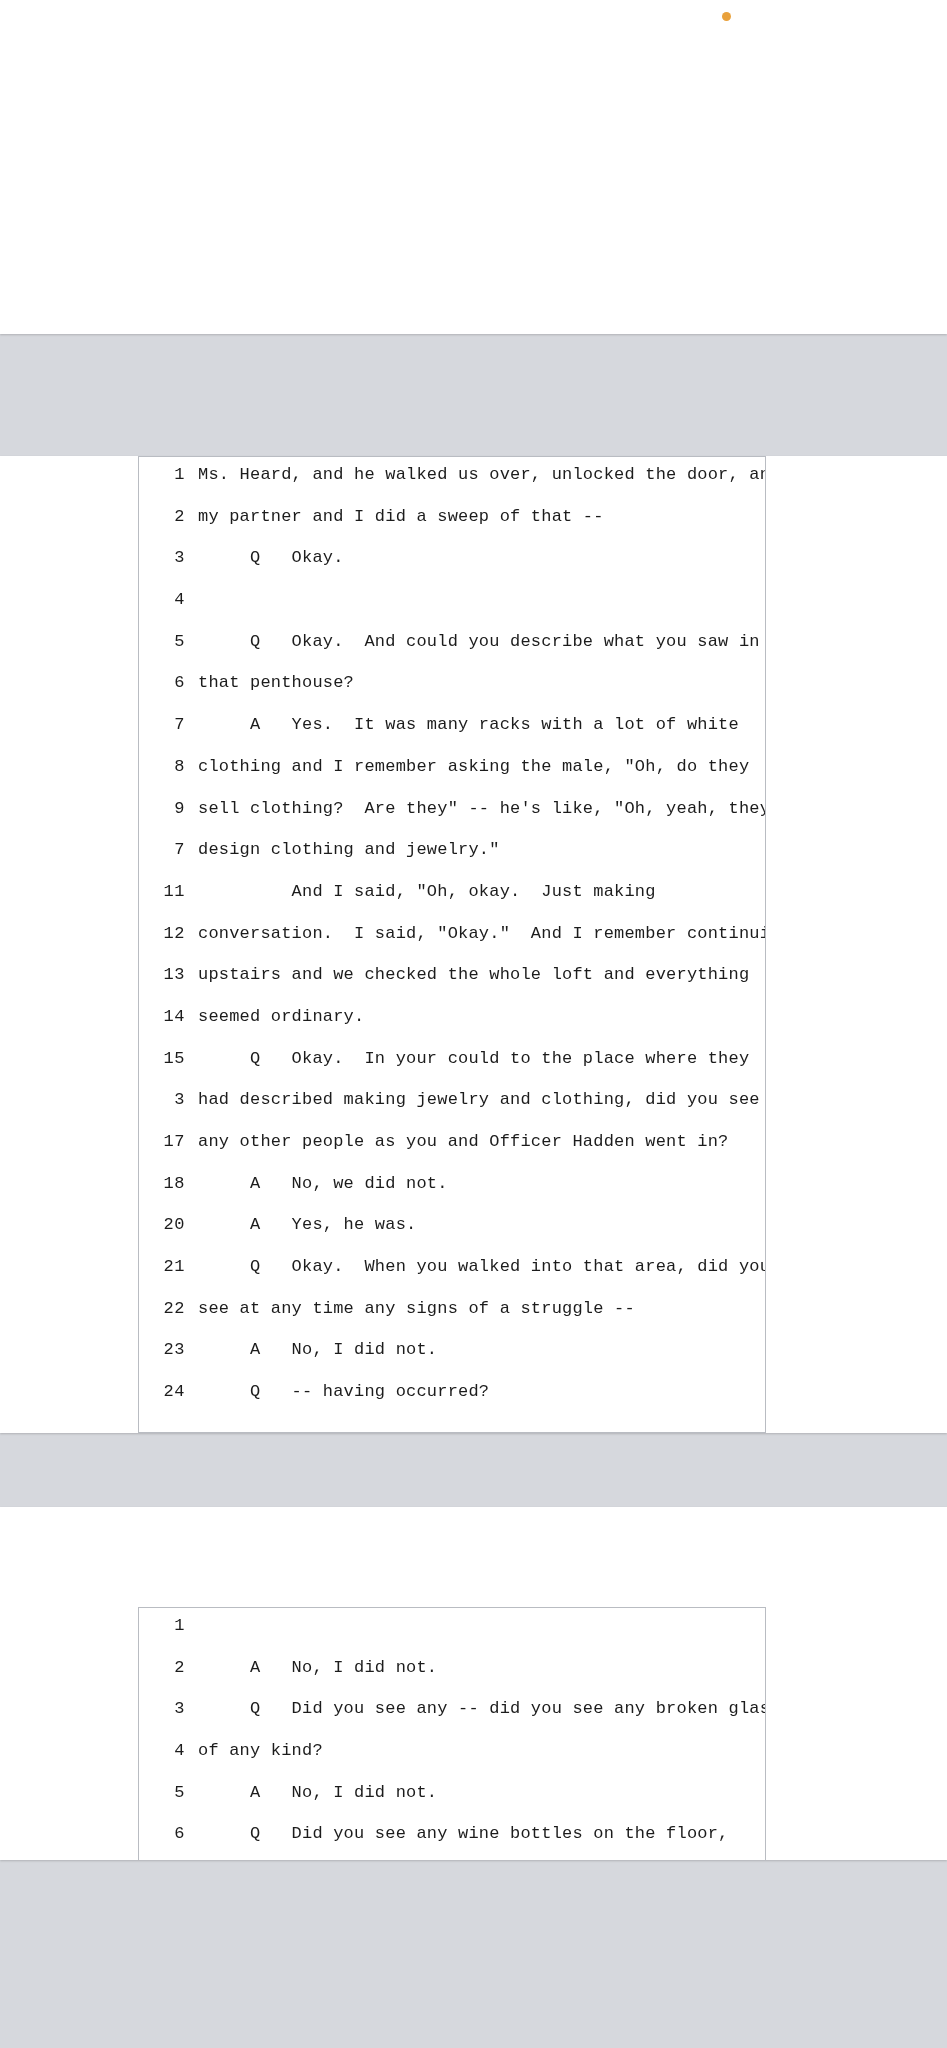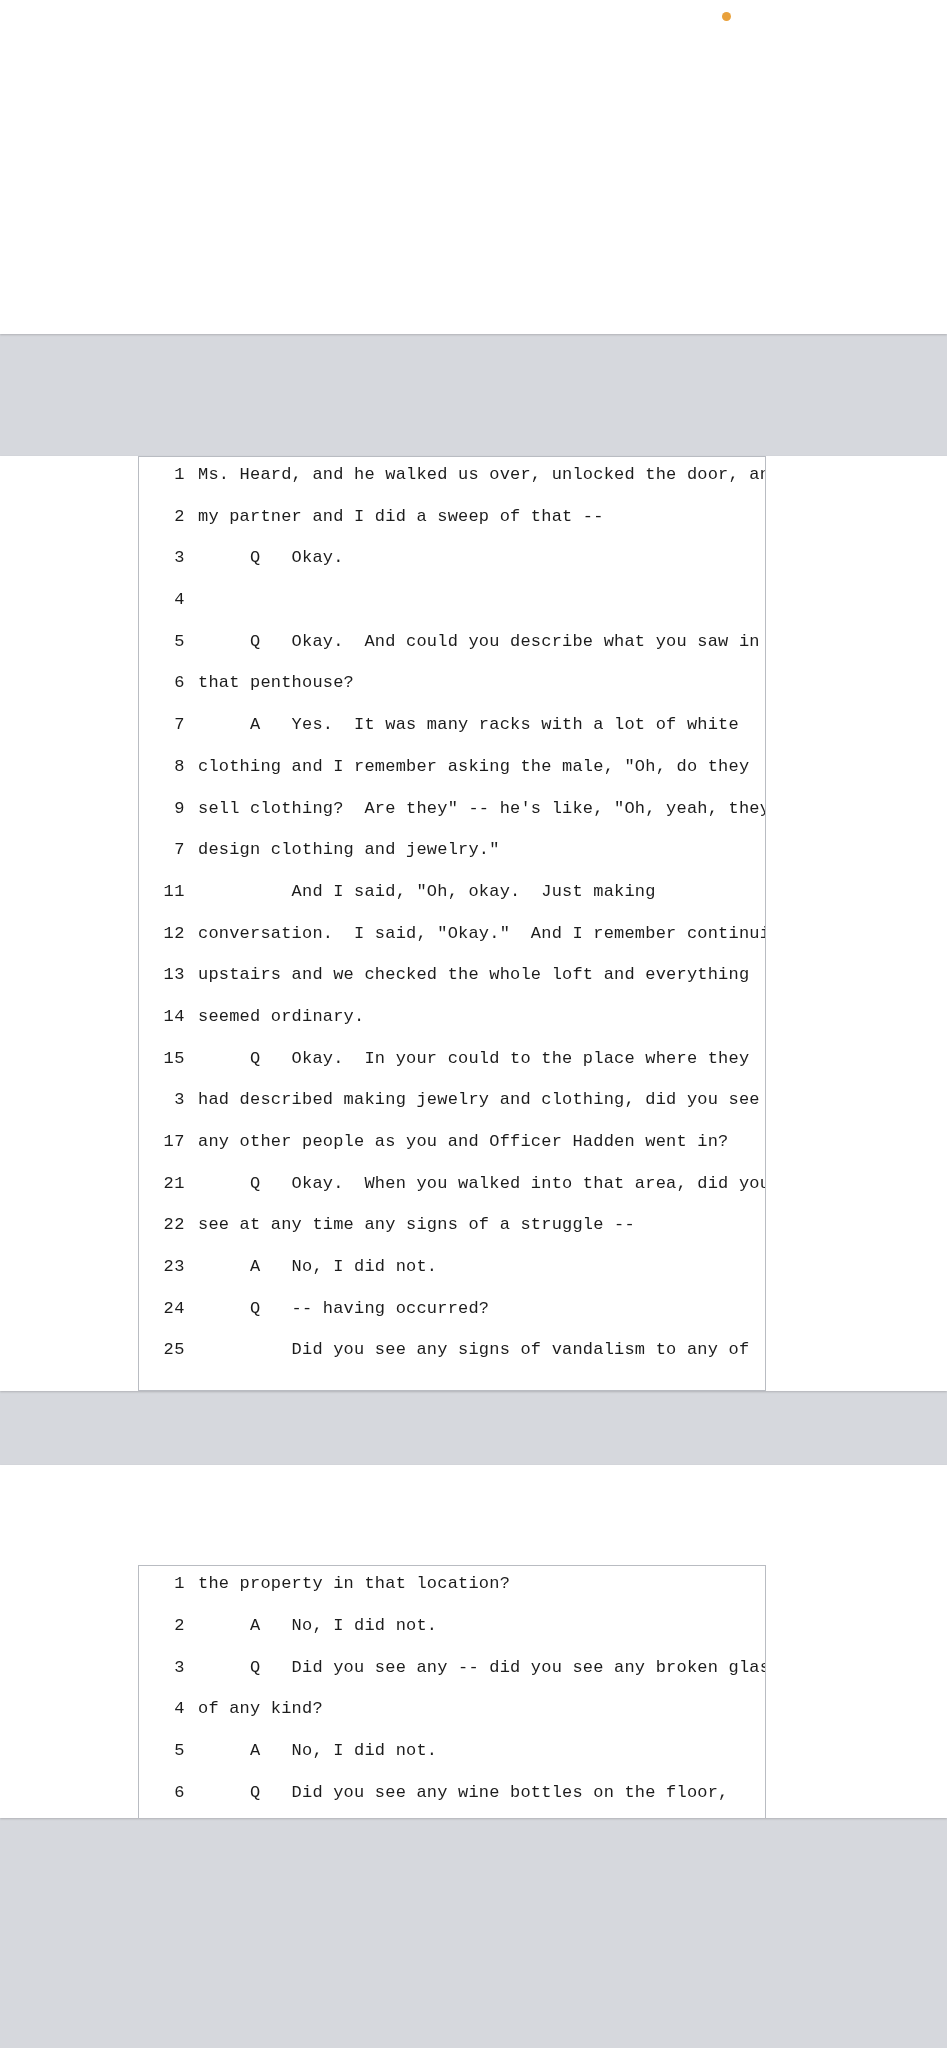--- a/index.html
+++ b/index.html
@@ -192,57 +192,61 @@
             <span class="line-num">3</span>
             <span class="line-rule"></span>
             <span class="line-text">had described making jewelry and clothing, did you see</span>
           </li>
           <li class="line">
             <span class="line-num">17</span>
             <span class="line-rule"></span>
             <span class="line-text">any other people as you and Officer Hadden went in?</span>
           </li>
           <li class="line">
+            <span class="line-num">18</span>
+            <span class="line-rule"></span>
+            <span class="line-text">     A   No, we did not.</span>
+          </li>
+          <li class="line">
+            <span class="line-num">20</span>
+            <span class="line-rule"></span>
+            <span class="line-text">     A   Yes, he was.</span>
+          </li>
+          <li class="line">
             <span class="line-num">21</span>
             <span class="line-rule"></span>
             <span class="line-text">     Q   Okay.  When you walked into that area, did you</span>
           </li>
           <li class="line">
             <span class="line-num">22</span>
             <span class="line-rule"></span>
             <span class="line-text">see at any time any signs of a struggle --</span>
           </li>
           <li class="line">
             <span class="line-num">23</span>
             <span class="line-rule"></span>
             <span class="line-text">     A   No, I did not.</span>
           </li>
           <li class="line">
             <span class="line-num">24</span>
             <span class="line-rule"></span>
             <span class="line-text">     Q   -- having occurred?</span>
-          </li>
-          <li class="line">
-            <span class="line-num">25</span>
-            <span class="line-rule"></span>
-            <span class="line-text">         Did you see any signs of vandalism to any of</span>
           </li>
         </ul>
     </div>
   </div>
 
   <div class="page-gap"></div>
 
   <div class="page" id="page-bot">
     <div class="transcript-frame">
       <ul class="lines" id="lines-bot">
           <li class="line">
             <span class="line-num">1</span>
             <span class="line-rule"></span>
-            <span class="line-text">the property in that location?</span>
           </li>
           <li class="line">
             <span class="line-num">2</span>
             <span class="line-rule"></span>
             <span class="line-text">     A   No, I did not.</span>
           </li>
           <li class="line">
             <span class="line-num">3</span>
             <span class="line-rule"></span>
             <span class="line-text">     Q   Did you see any -- did you see any broken glass</span>

